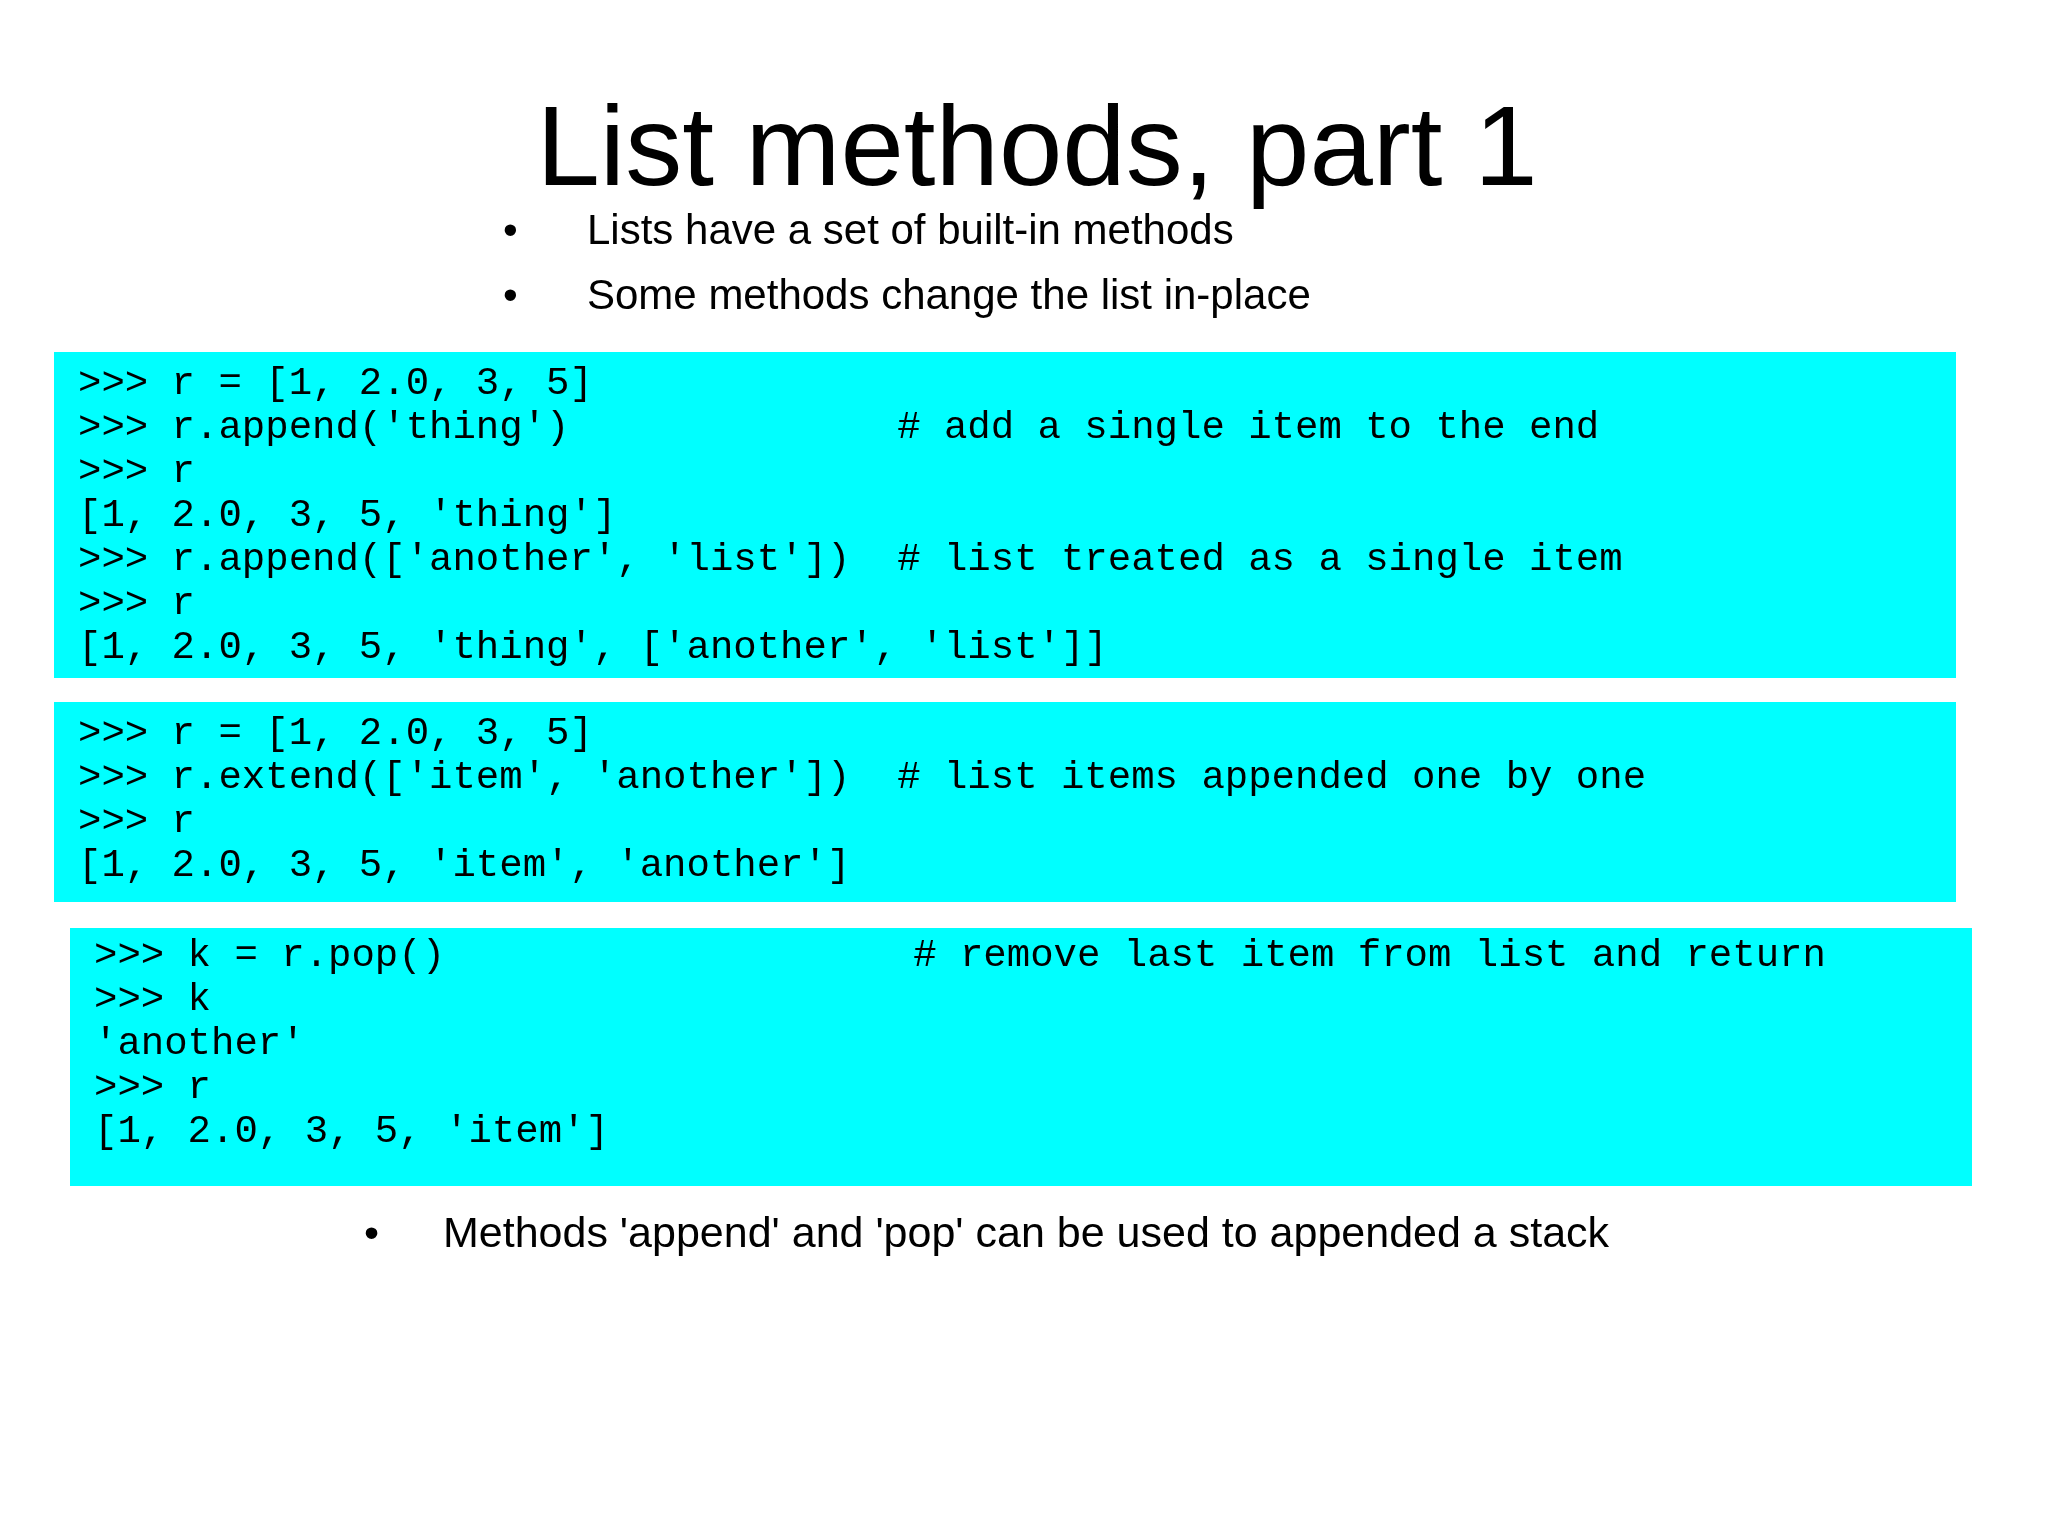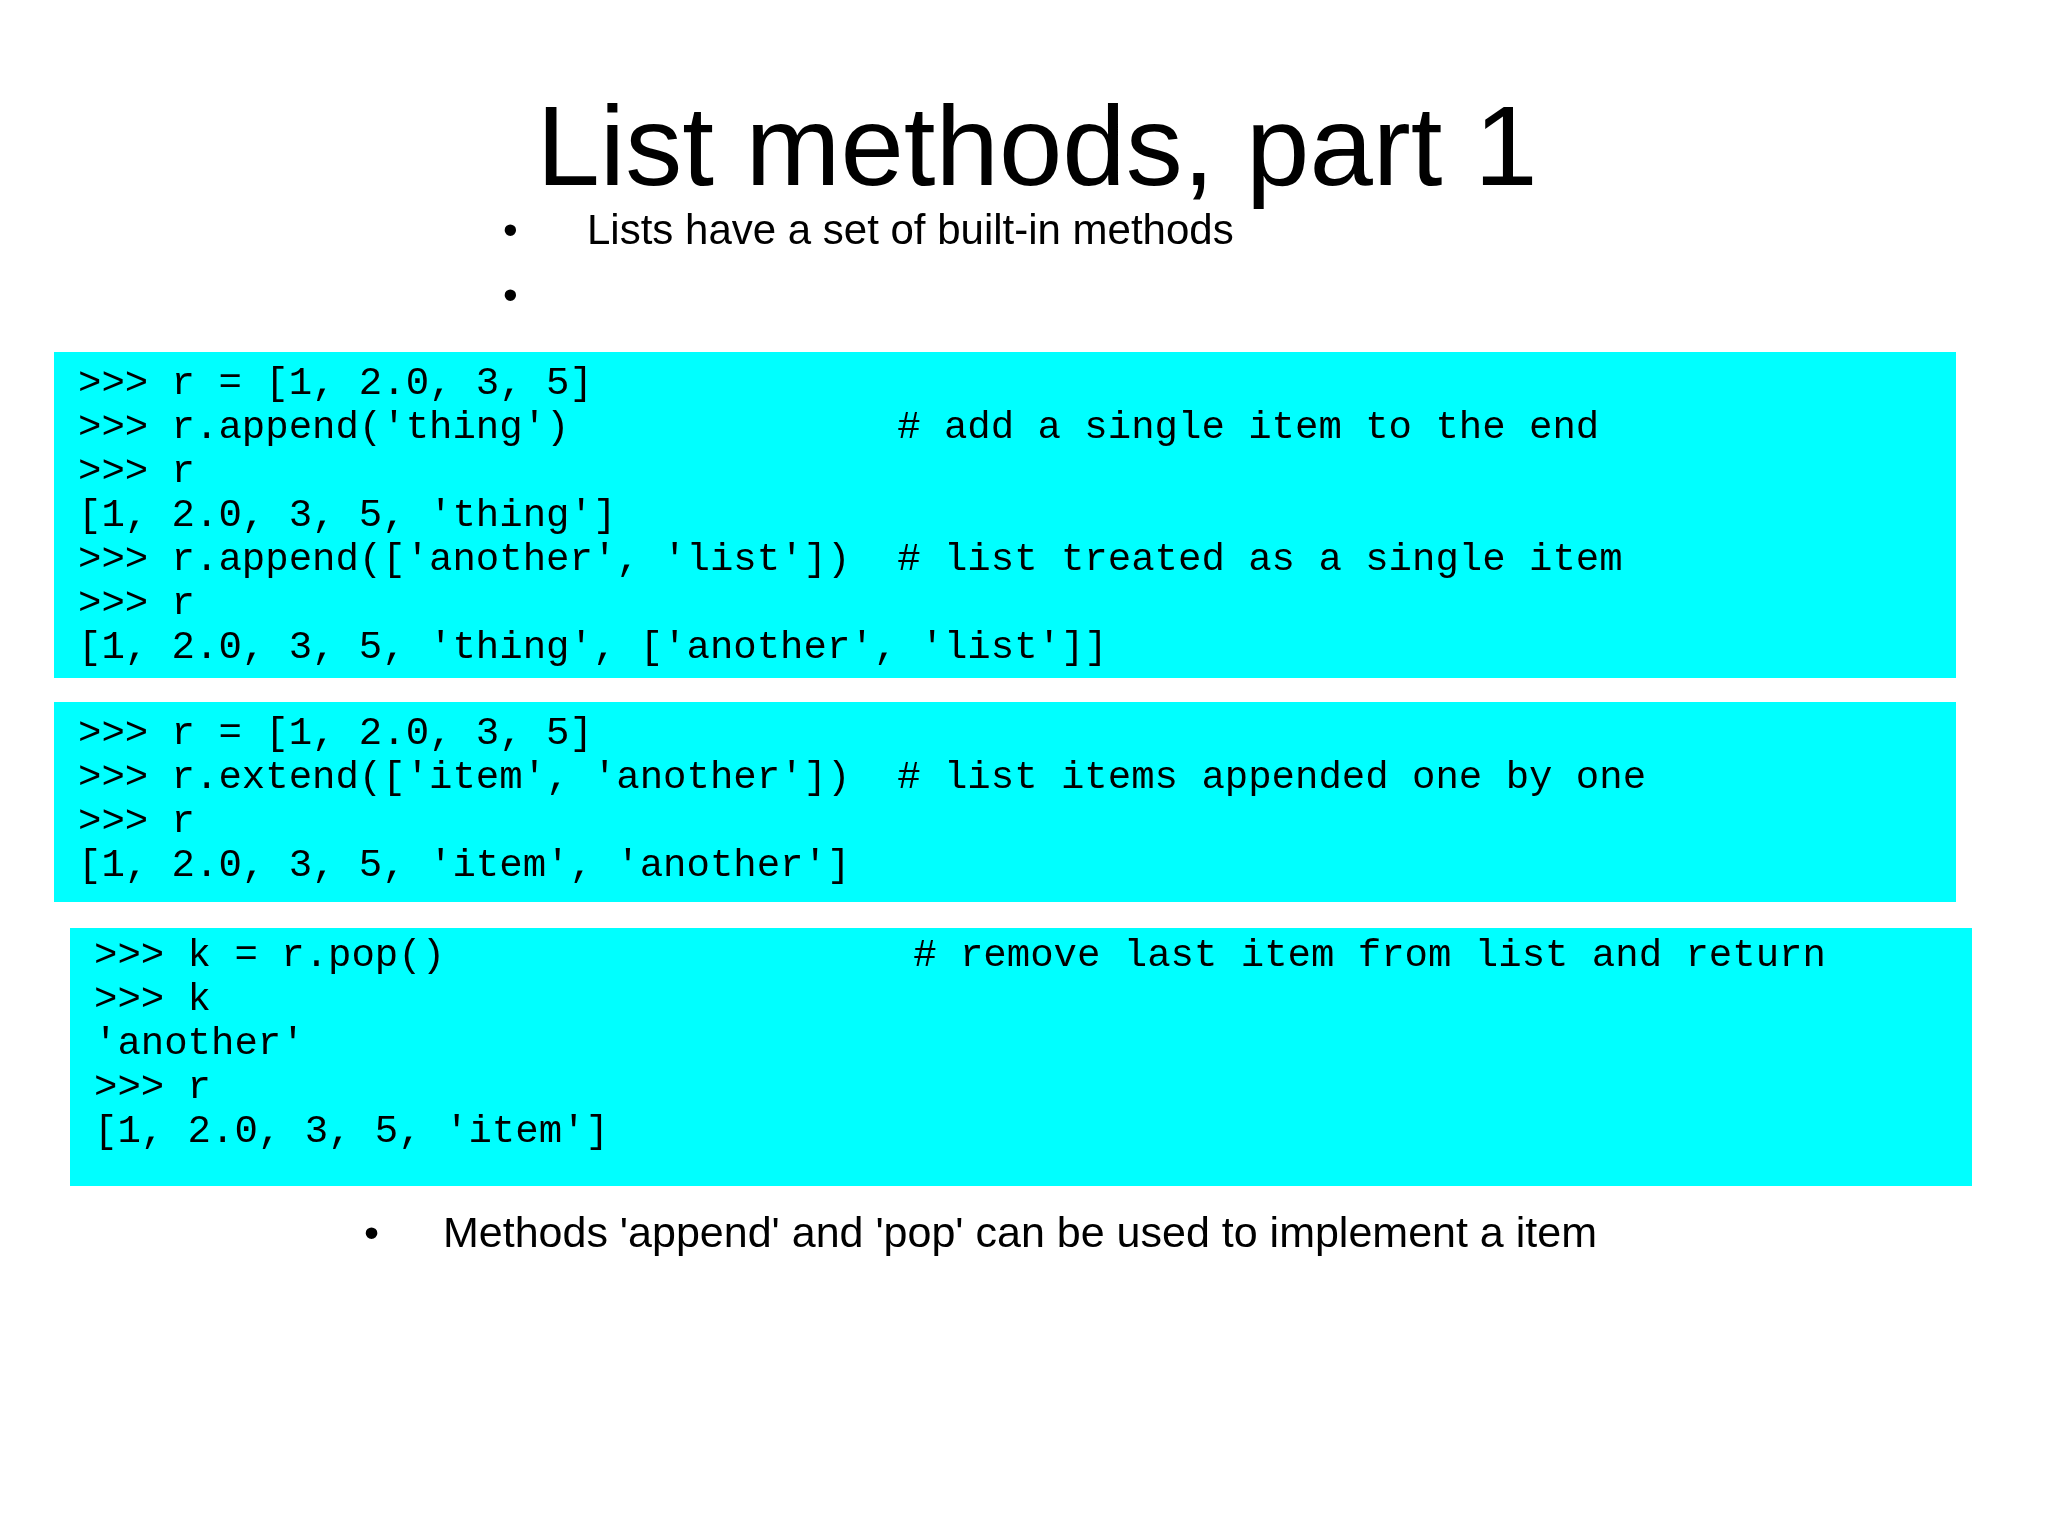--- a/index.html
+++ b/index.html
@@ -74,20 +74,21 @@
 
   <h1 class="title">List methods, part 1</h1>
 
   <div class="bullet bullet-top-1">
     <span class="dot">•</span>
     <span class="bullet-text">Lists have a set of built-in methods</span>
   </div>
 
   <div class="bullet bullet-top-2">
     <span class="dot">•</span>
+    <span class="bullet-text">Some methods change the list in-place</span>
   </div>
 
   <div class="code-block code-block-1">
     <pre>&gt;&gt;&gt; r = [1, 2.0, 3, 5]
 &gt;&gt;&gt; r.append('thing')              # add a single item to the end
 &gt;&gt;&gt; r
 [1, 2.0, 3, 5, 'thing']
 &gt;&gt;&gt; r.append(['another', 'list'])  # list treated as a single item
 &gt;&gt;&gt; r
 [1, 2.0, 3, 5, 'thing', ['another', 'list']]</pre>
@@ -103,16 +104,16 @@
   <div class="code-block code-block-3">
     <pre>&gt;&gt;&gt; k = r.pop()                    # remove last item from list and return
 &gt;&gt;&gt; k
 'another'
 &gt;&gt;&gt; r
 [1, 2.0, 3, 5, 'item']</pre>
   </div>
 
   <div class="bullet bullet-bottom">
     <span class="dot">•</span>
-    <span class="bullet-text">Methods 'append' and 'pop' can be used to implement a item</span>
+    <span class="bullet-text">Methods 'append' and 'pop' can be used to appended a stack</span>
   </div>
 
 </div>
 
 </body></html>

